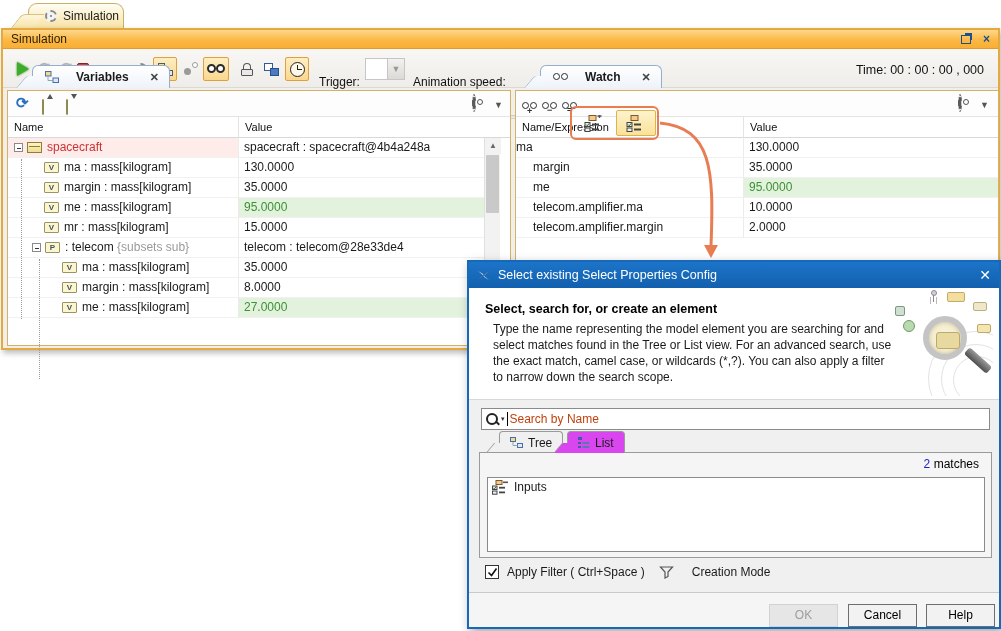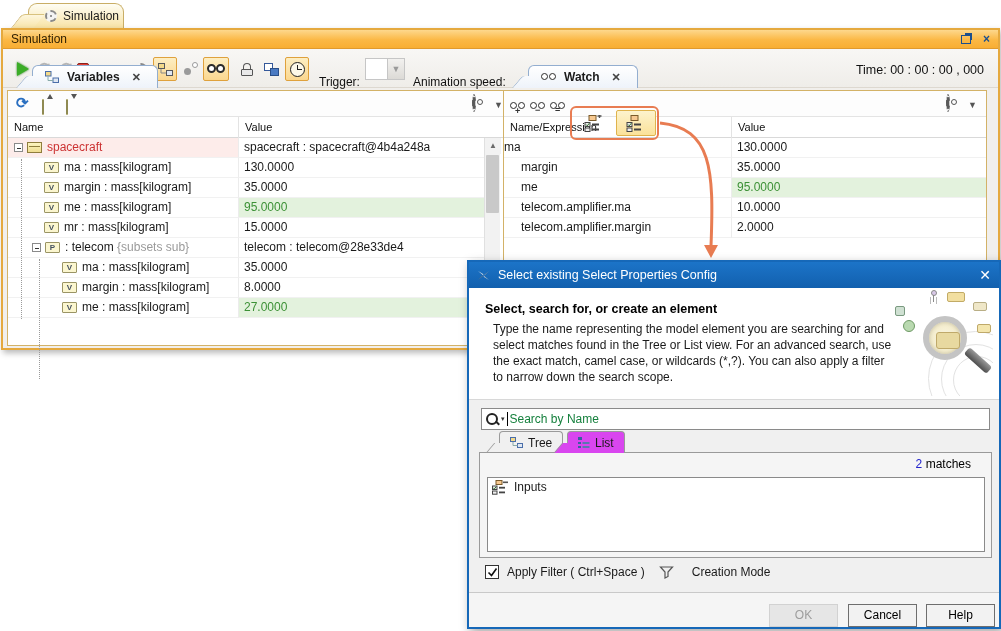--- a/index.html
+++ b/index.html
@@ -53,21 +53,21 @@
   .winsw .b { position:absolute; left:0; top:0; width:9px; height:8px; border:1.4px solid #34589a; background:#fff; }
   .winsw .f { position:absolute; right:0; bottom:0; width:9px; height:8px; background:#4a7ac2; border:1.4px solid #2a4f88; }
   .clock-ic { position:relative; width:15px; height:15px; border:1.6px solid #222; border-radius:50%; background:#fdf8e8; }
   .clock-ic::before { content:""; position:absolute; left:6px; top:2px; width:1.6px; height:5px; background:#222; }
   .clock-ic::after { content:""; position:absolute; left:6px; top:6px; width:5px; height:1.6px; background:#222; }
   .console-ic { font-size:12px; font-weight:bold; color:#333; letter-spacing:-1px; }
 
   
   .panel { position:absolute; top:60px; height:256px; background:#fff; border:1px solid #d3b267; }
   .panel-tabrow { position:absolute; left:0; right:0; top:-32px; height:32px; }
-  .ptab { position:absolute; top:6px; height:23px; background:linear-gradient(#ffffff,#eef3fa); border:1px solid #93aed0; border-bottom:none; border-radius:6px 6px 0 0; display:flex; align-items:center; gap:8px; padding:0 16px 0 12px; }
+  .ptab { position:absolute; top:6px; height:23px; background:linear-gradient(#ffffff,#eef3fa); border:1px solid #93aed0; border-bottom:none; border-radius:6px 6px 0 0; display:flex; align-items:center; gap:17px; padding:0 10px 0 12px; }
   .ptab::before { content:""; position:absolute; left:-12px; bottom:0; width:18px; height:12px; background:linear-gradient(#f8fafd,#eef3fa); border-left:1px solid #93aed0; transform:skewX(-40deg); border-radius:3px 0 0 0; }
   .ptab .x { color:#444; font-weight:bold; font-size:11px; margin-left:4px; }
   .panel-toolbar { position:absolute; left:0; right:0; top:0; height:26px; background:#fdfdfd; border-bottom:1px solid #e4e4e4; }
   .pt-ic { position:absolute; top:4px; }
   .gearbtn { width:15px; height:15px; border:2.5px dashed #5a5a5a; border-radius:50%; position:relative; background:#e9e9e9; }
   .gearbtn::after { content:""; position:absolute; left:3.2px; top:3.2px; width:4px; height:4px; background:#fdfdfd; border:1px solid #555; border-radius:50%; }
   .ddarrow { font-size:9px; color:#555; }
   .refresh-ic { color:#2a6fc0; font-size:15px; font-weight:bold; line-height:15px; }
   .ybox { position:relative; width:13px; height:10px; background:#f7efb5; border:1px solid #8f8a52; border-radius:1px; }
   .ybox.up::after, .ybox.dn::after { content:""; position:absolute; left:4px; width:0; height:0; border-left:3px solid transparent; border-right:3px solid transparent; }
@@ -115,26 +115,26 @@
   .dlg-x { margin-left:auto; font-size:14px; color:#fff; }
   .dlg-header { position:absolute; left:0; top:26px; right:0; height:112px; background:#fff; border-bottom:1px solid #d8d8d8; }
   .dlg-h1 { position:absolute; left:16px; top:14px; font-weight:bold; font-size:12.5px; color:#000; }
   .dlg-desc { position:absolute; left:24px; top:33px; width:404px; font-size:12px; line-height:16px; color:#1a1a1a; }
   .dlg-gray { position:absolute; left:0; top:138px; right:0; height:192px; background:#f0f0f0; }
   .search-box { position:absolute; left:12px; top:8px; width:509px; height:22px; background:#fff; border:1px solid #8a8a8a; display:flex; align-items:center; padding-left:4px; gap:2px; }
   .mag { position:relative; width:13px; height:13px; }
   .mag::before { content:""; position:absolute; left:0; top:0; width:8px; height:8px; border:2px solid #222; border-radius:50%; }
   .mag::after { content:""; position:absolute; left:9px; top:9px; width:5px; height:2px; background:#222; transform:rotate(45deg); }
   .caret { width:1px; height:14px; background:#000; }
-  .placeholder { color:#15803d; font-size:12px; }
+  .placeholder { color:#c2410c; font-size:12px; }
   .dtab { position:absolute; top:31px; height:22px; background:#f0f0f0; border:1px solid #9a9a9a; border-bottom:none; border-radius:4px 4px 0 0; display:flex; align-items:center; gap:5px; padding:0 10px; font-size:12px; }
   .dtab::before { content:""; position:absolute; left:-10px; bottom:0; width:14px; height:10px; background:inherit; border-left:1px solid #9a9a9a; transform:skewX(-40deg); }
   .dtab.sel { background:#d946ef; z-index:3; }
   .match-box { position:absolute; left:10px; top:52px; width:513px; height:106px; border:1px solid #9a9a9a; background:#f5f5f5; }
-  .matches { position:absolute; right:20px; top:4px; font-size:12px; color:#000; }
+  .matches { position:absolute; right:12px; top:4px; font-size:12px; color:#000; }
   .matches b { color:#2222cc; font-weight:normal; }
   .list-box { position:absolute; left:7px; top:24px; width:498px; height:75px; background:#fff; border:1px solid #8a8a8a; }
   .litem { height:19px; line-height:19px; padding-left:4px; display:flex; align-items:center; gap:5px; font-size:12px; }
   .apply-row { position:absolute; left:16px; top:163px; height:18px; display:flex; align-items:center; gap:8px; }
   .cbx { width:14px; height:14px; background:#fff; border:1px solid #333; position:relative; }
   .cbx svg { position:absolute; left:1px; top:1px; }
   .dlg-footer { position:absolute; left:0; top:330px; right:0; bottom:0; background:#f5f5f5; border-top:1px solid #c9c9c9; }
   .btn { position:absolute; top:11px; width:69px; height:23px; text-align:center; line-height:21px; font-size:12px; }
   .btn.disabled { background:#e6e6e6; color:#9d9d9d; border:1px solid #d2d2d2; }
   .btn.normal { background:#f2f2f2; color:#000; border:1px solid #6e6e6e; }
@@ -307,21 +307,21 @@
       </div>
     <div class="treeline" style="left:13px; top:68px; height:160px;"></div>
     <div class="treeline" style="left:31px; top:168px; height:120px;"></div>
     <div class="vscroll" style="left:476px; top:47px; height:207px;">
       <span class="arr" style="top:0">▲</span>
       <span class="thumb" style="top:17px; height:58px;"></span>
       <span class="arr" style="bottom:0">▼</span>
     </div>
   </div>
 
-  <div class="panel" style="left:500px; width:484px;">
+  <div class="panel" style="left:512px; width:484px;">
     <div class="panel-tabrow">
       <div class="ptab" style="left:24px">
         <span class="sm-glasses">
             <i class="g1"></i>
             <i class="g2"></i>
           </span>
         <span style="font-weight:bold">Watch</span>
         <span class="x">✕</span>
       </div>
     </div>

